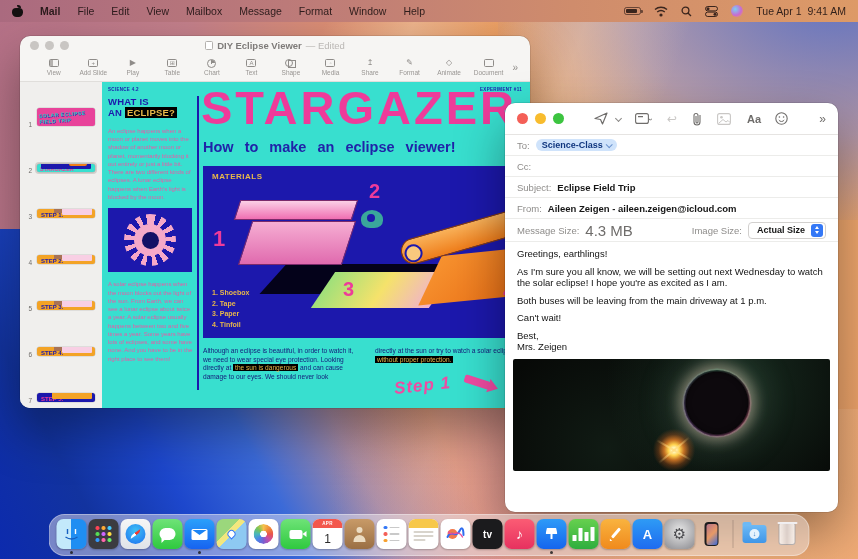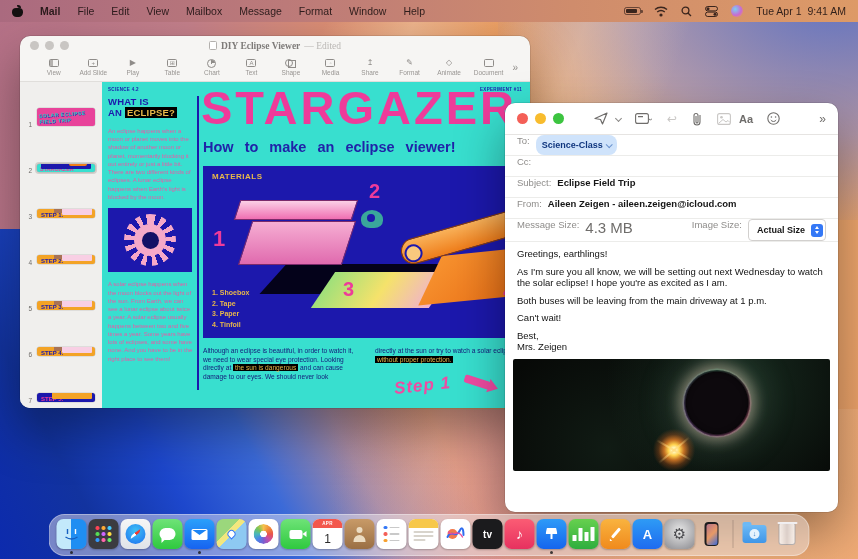--- a/index.html
+++ b/index.html
@@ -39,21 +39,21 @@
   .battery b { position:absolute; right:-3px; top:2px; width:2px; height:3px; background:rgba(20,10,10,.55); border-radius:0 1px 1px 0; }
   .mb-clock { display:flex; gap:6px; font-weight:500; }
 
   
   .window { position:absolute; border-radius:10px; box-shadow:0 22px 50px rgba(0,0,0,.38), 0 0 0 .5px rgba(0,0,0,.18); }
   .lights { display:flex; gap:7px; position:absolute; left:10px; top:6px; }
   .light { width:11px; height:11px; border-radius:50%; }
 
   
   .kn { left:20px; top:36px; width:510px; height:372px; background:#f6f5f3; z-index:10; overflow:hidden; }
-  .kn-titlebar { height:19px; position:relative; display:flex; align-items:center; justify-content:center;font-family:Liberation Serif, serif; }
+  .kn-titlebar { height:19px; position:relative; display:flex; align-items:center; justify-content:center; }
   .kn .light { width:9px; height:9px; background:#c9c6c3; }
   .kn .lights { top:5px; gap:6px; }
   .kn-title { font-size:9.5px; font-weight:700; color:#7e7b79; display:flex; gap:4px; align-items:center; }
   .kn-proxy { width:8px; height:9px; border:1px solid #b3b0ad; border-radius:1.5px; background:#fff; display:inline-block; }
   .kn-edited { color:#bab7b4; font-weight:400; }
   .kn-toolbar { height:27px; display:flex; align-items:center; padding:0 12px 2px 14px; gap:0;
     border-bottom:1px solid #e0dedb; }
   .kn-tool { flex:1; display:flex; flex-direction:column; align-items:center; gap:1px; color:#9b9896; cursor:default; }
   .kn-tool .tl { font-size:6.5px; color:#989592; white-space:nowrap; }
   .kn-ic { height:10px; display:flex; align-items:center; justify-content:center; font-size:8px; line-height:1; color:#8f8c89; }
@@ -142,21 +142,21 @@
   .mail-toolbar { height:32px; display:flex; align-items:center; padding:0 12px; border-bottom:1px solid #e6e4e2; }
   .mail .light.red { background:#f45f57; } .mail .light.yellow { background:#f8bc2e; } .mail .light.green { background:#3cc440; }
   .mail .lights { position:static; margin-right:16px; }
   .mt-ic { color:#6f6d6b; display:flex; align-items:center; justify-content:center; cursor:default; }
   .mt-ic.dis { color:#c9c7c5; }
   .chev { width:7px; height:7px; display:inline-block; position:relative; }
   .chev::before { content:""; position:absolute; left:1px; top:1px; width:4px; height:4px;
     border-right:1.4px solid #8a8886; border-bottom:1.4px solid #8a8886; transform:rotate(45deg); }
   .aa { font-size:11px; font-weight:600; color:#6f6d6b; }
   .mt-more { margin-left:auto; font-size:12px; color:#6f6d6b; }
-  .mfield { display:flex; height:21px; padding:0 12px; border-bottom:1px solid #ececea; font-size:9.5px; }
+  .mfield { display:flex; align-items:center; height:21px; padding:0 12px; border-bottom:1px solid #ececea; font-size:9.5px; }
   .mlabel { color:#8e8c8a; margin-right:6px; }
   .mval { color:#161616; font-weight:700; }
   .token { background:#cfe3fb; color:#10367e; font-weight:700; border-radius:8px; padding:1px 6px; font-size:9px;
     display:flex; align-items:center; gap:3px; }
   .token::after { content:""; width:4px; height:4px; border-right:1.2px solid #6b93cf; border-bottom:1.2px solid #6b93cf;
     transform:rotate(45deg) translateY(-1px); }
   .mfield.size { height:23px; }
   .spacer { flex:1; }
   .sel-box { display:flex; align-items:center; gap:6px; border:1px solid #d2d0ce; border-radius:4px; padding:1px 2px 1px 8px;
     font-size:9px; font-weight:700; color:#161616; }
@@ -566,21 +566,21 @@
           <path d="M8 3 v7 a3 3 0 0 1 -6 0 V3.5 a2 2 0 0 1 4 0 V10 a1 1 0 0 1 -2 0 V4" fill="none" stroke="#6f6d6b" stroke-width="1.1"></path>
         </svg>
     </span>
     <span class="mt-ic dis" style="margin-left:15px;">
       <svg class="msvg" width="14" height="12" viewBox="0 0 14 12">
           <rect x="0.6" y="0.6" width="12.8" height="10.8" rx="2" fill="none" stroke="#c9c7c5" stroke-width="1.1"></rect>
           <circle cx="4.5" cy="4.2" r="1.3" fill="#c9c7c5"></circle>
           <path d="M2 10 L6 6.5 L9 9 L11 7.5 L13 9.5" fill="none" stroke="#c9c7c5" stroke-width="1"></path>
         </svg>
     </span>
-    <span class="aa" style="margin-left:8px;">Aa</span>
+    <span class="aa" style="margin-left:16px;">Aa</span>
     <span class="mt-ic" style="margin-left:14px;">
       <svg class="msvg" width="13" height="13" viewBox="0 0 13 13">
           <circle cx="6.5" cy="6.5" r="5.7" fill="none" stroke="#6f6d6b" stroke-width="1.1"></circle>
           <circle cx="4.4" cy="5" r="0.8" fill="#6f6d6b"></circle>
           <circle cx="8.6" cy="5" r="0.8" fill="#6f6d6b"></circle>
           <path d="M3.8 8 a3.2 3.2 0 0 0 5.4 0" fill="none" stroke="#6f6d6b" stroke-width="1"></path>
         </svg>
     </span>
     <span class="mt-more">»</span>
   </div>

